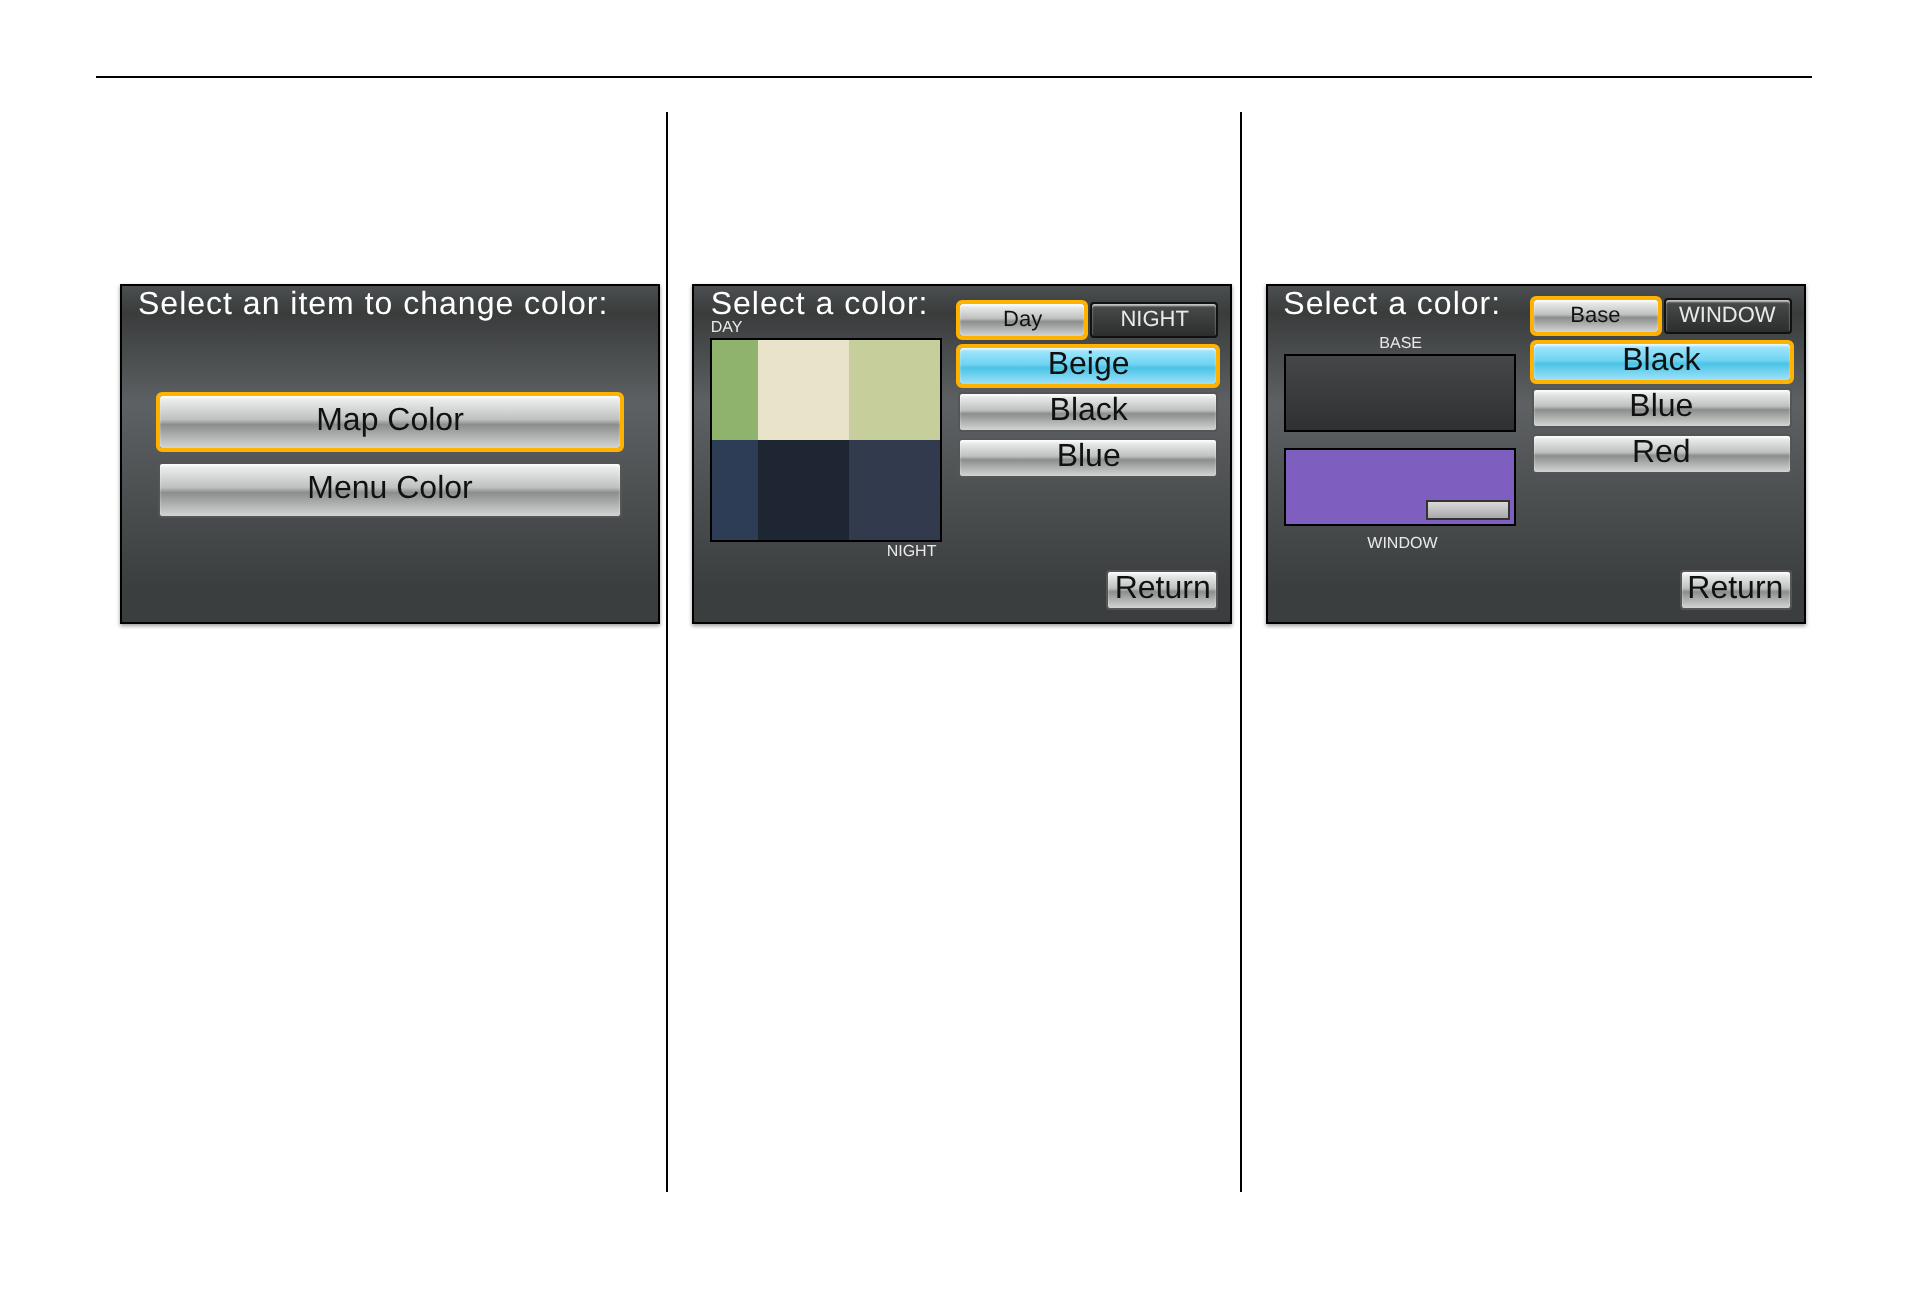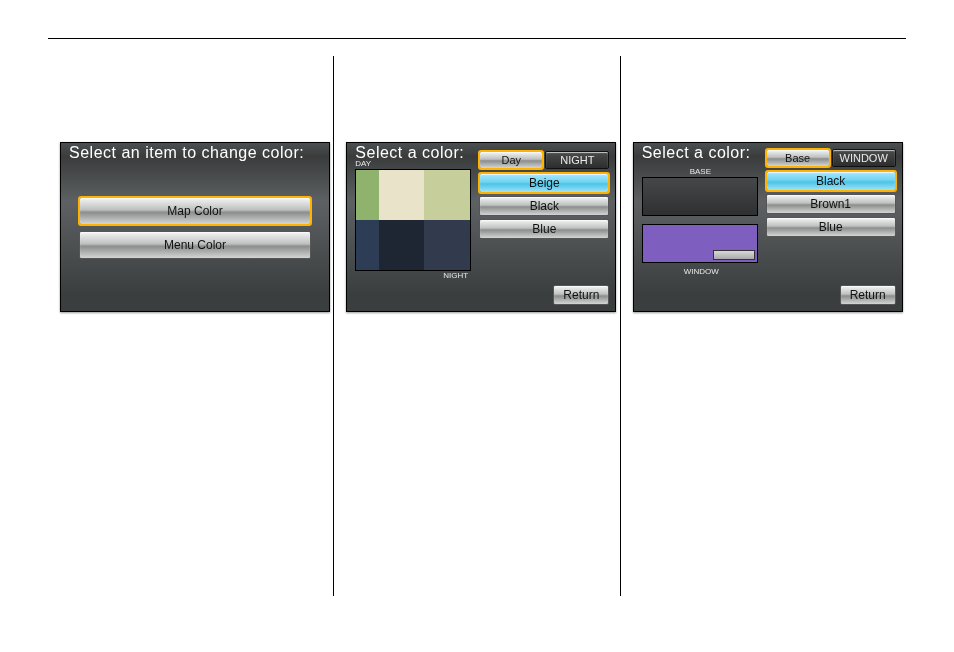--- a/index.html
+++ b/index.html
@@ -55,21 +55,21 @@
     letter-spacing:0.5px;
   }
 
   
   .metal{
     background:linear-gradient(#f3f4f4,#bfc1c1 45%,#8c8e8e 55%,#d3d5d5);
     border:1px solid #555;
     border-radius:2px;
     color:#111;
     text-align:center;
-    font-size:12px;
+    font-size:16px;
     display:flex;
     align-items:center;
     justify-content:center;
     box-shadow:inset 0 1px 1px rgba(255,255,255,.7);
   }
   .metal.btn{ cursor:default; }
   .metal.small{ font-size:11px; }
   .metal.highlight{
     background:linear-gradient(#a9e8ff,#6fd4f1 45%,#4bc4e6 55%,#9fe2f9);
   }
@@ -240,24 +240,24 @@
           </div>
           <div class="metal small dark">
             <span>WINDOW</span>
           </div>
         </div>
         <div class="optioncol">
           <div class="metal btn highlight sel">
             <span>Black</span>
           </div>
           <div class="metal btn">
-            <span>Brown1</span>
-          </div>
-          <div class="metal btn">
             <span>Blue</span>
+          </div>
+          <div class="metal btn">
+            <span>Red</span>
           </div>
         </div>
       </div>
       <div class="metal btn return">
         <span>Return</span>
       </div>
     </div>
   </div>
 </div>
 

